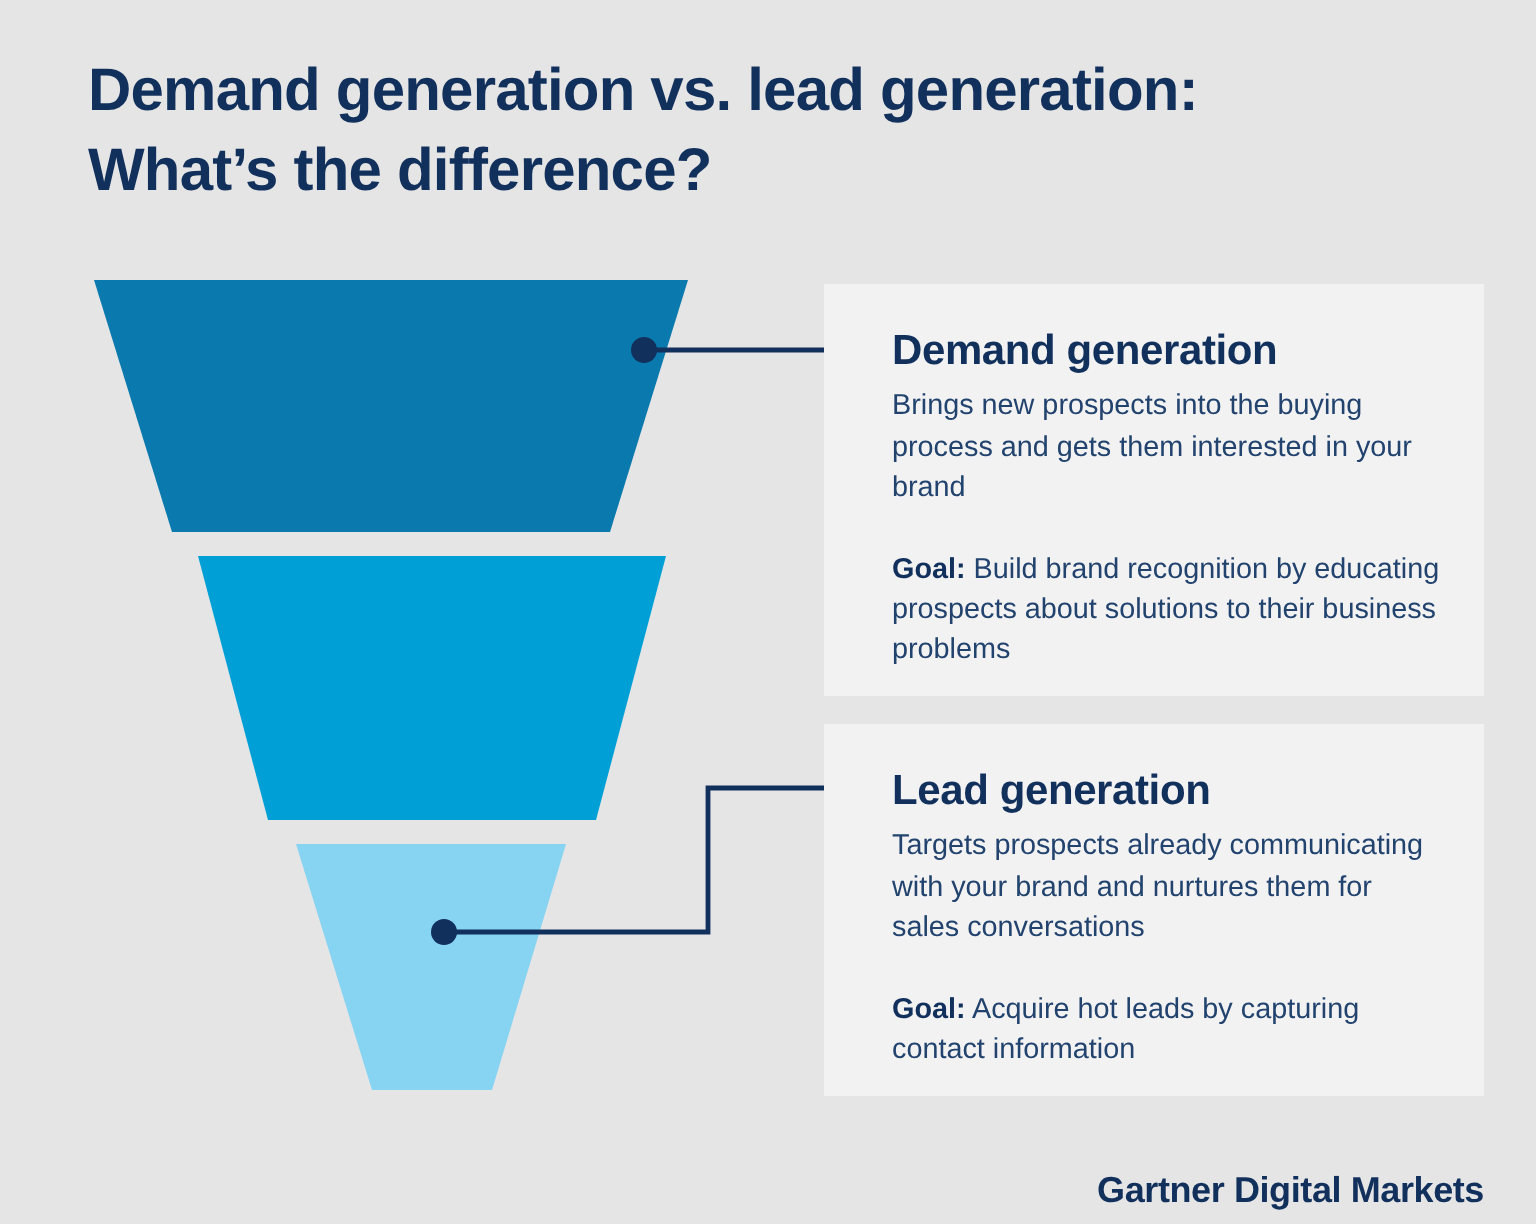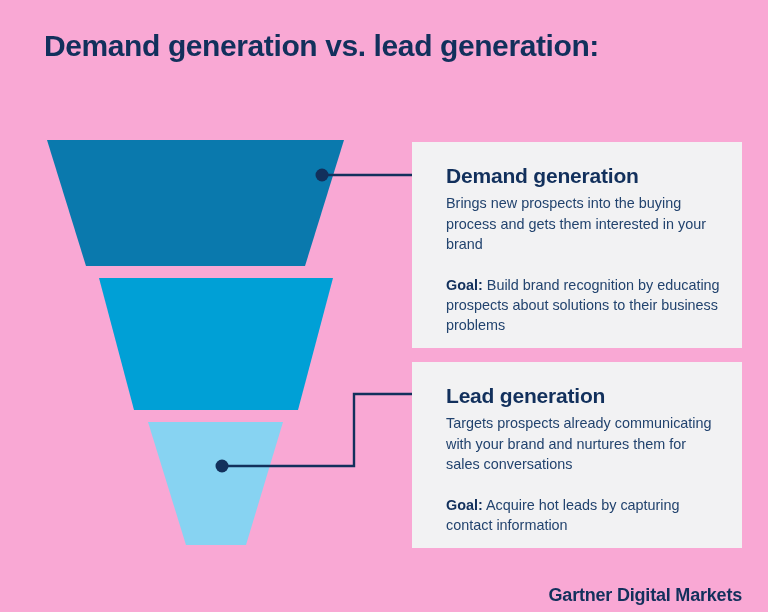--- a/index.html
+++ b/index.html
@@ -92,24 +92,25 @@
     bottom: 6px;
     font-size: 18px;
     font-weight: bold;
     letter-spacing: -0.2px;
     color: #12305c;
   }
 </style>
 </head>
 <body>
 
-<div id="infographic" style="background: #f9a8d4;">
+<div id="infographic" style="background: #e5e5e5;">
 
   <div id="title-block">
     <div class="title-line">Demand generation vs. lead generation:</div>
+    <div class="title-line">What’s the difference?</div>
   </div>
 
   <svg id="funnel-svg" viewBox="0 0 768 612">
     <polygon id="seg-top" points="47,140 344,140 305,266 86,266" fill="#0a79ad"></polygon>
     <polygon id="seg-mid" points="99,278 333,278 298,410 134,410" fill="#00a0d6"></polygon>
     <polygon id="seg-bot" points="148,422 283,422 246,545 186,545" fill="#87d3f2"></polygon>
 
     <g>
       <line x1="322" y1="175" x2="428" y2="175" stroke="#12305c" stroke-width="2.4"></line>
       <circle cx="322" cy="175" r="6.5" fill="#12305c"></circle>

